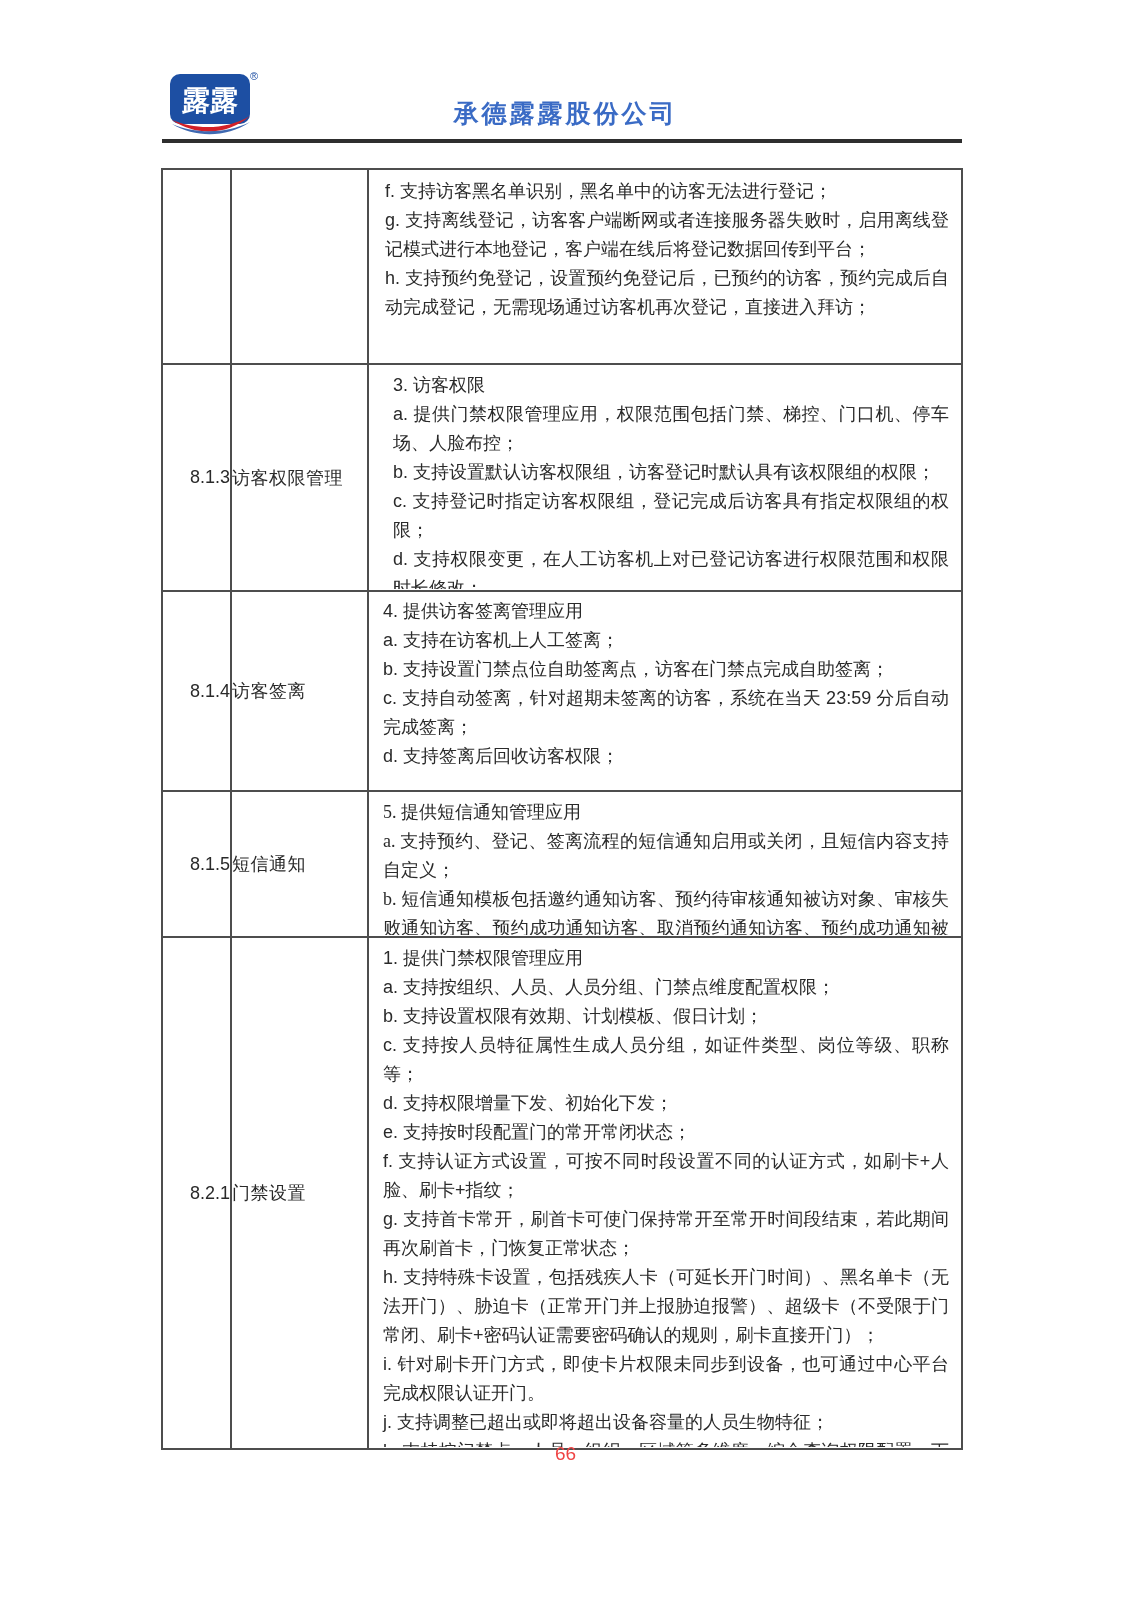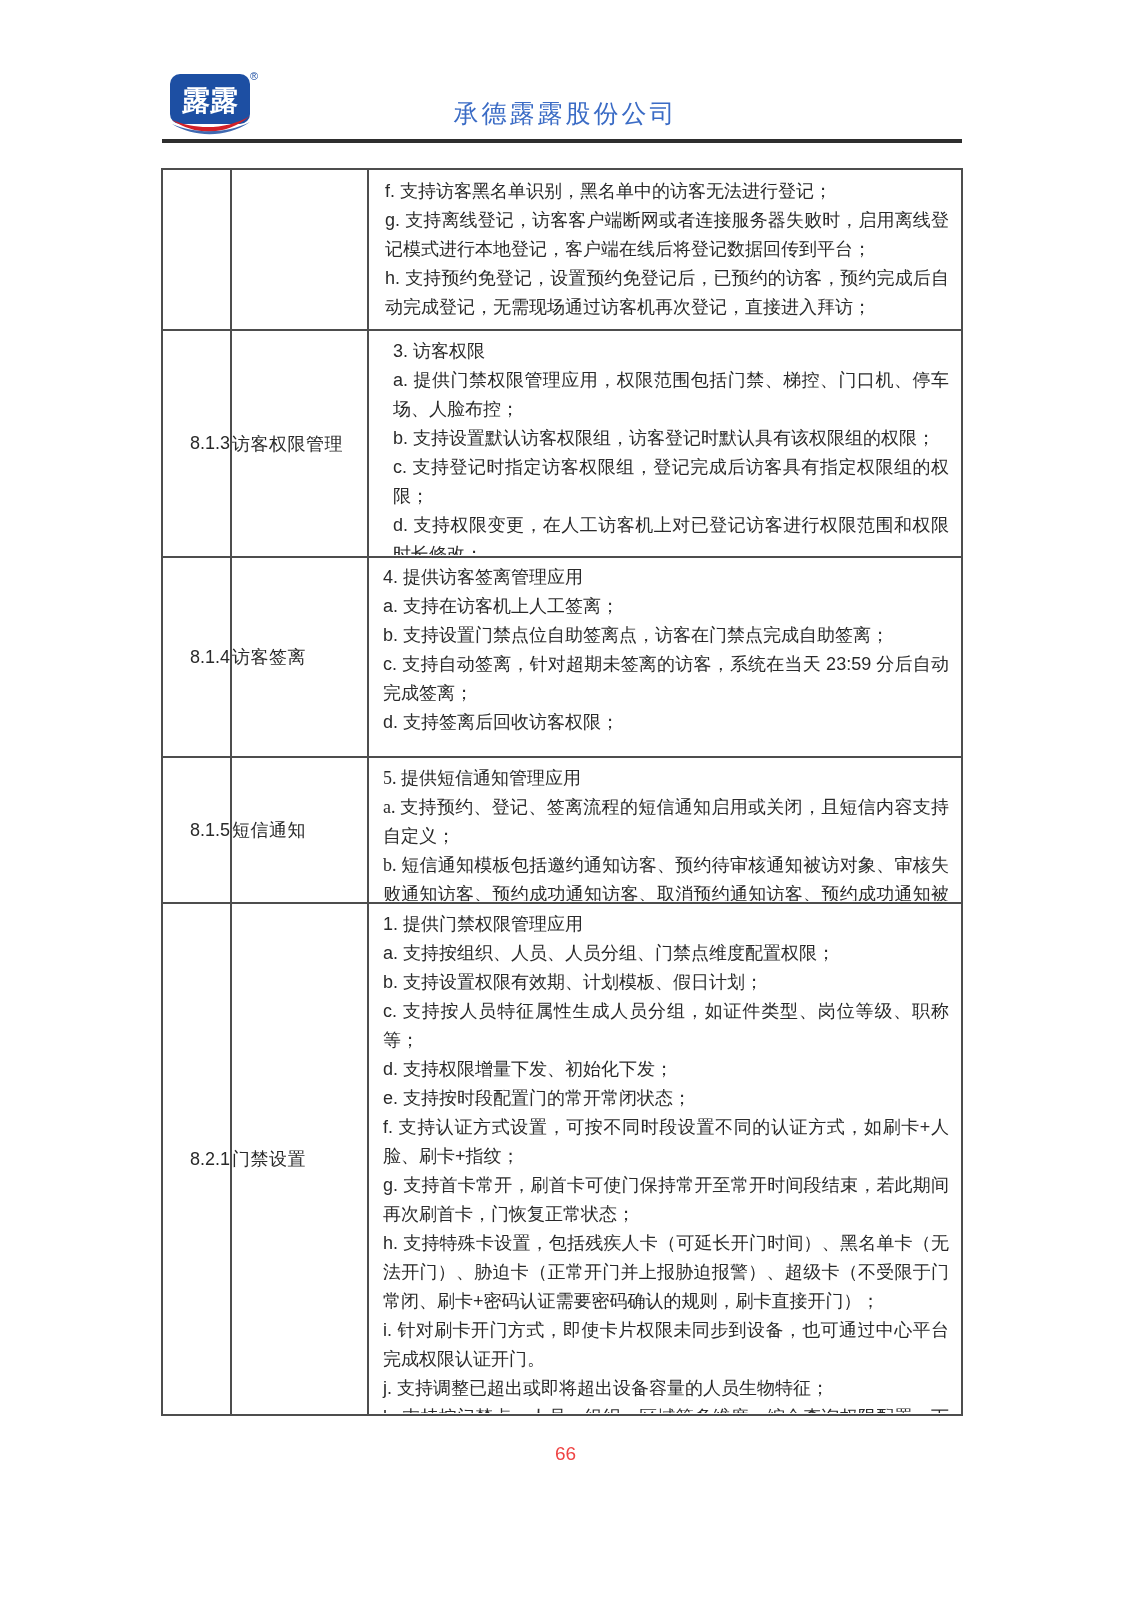--- a/index.html
+++ b/index.html
@@ -19,21 +19,21 @@
 
   
   .page-header { position: absolute; left: 0; top: 0; width: 100%; height: 145px; }
   .logo { position: absolute; left: 168px; top: 68px; width: 92px; height: 72px; }
   .company-name {
     position: absolute;
     left: 0; right: 0;
     top: 97px;
     text-align: center;
     font-size: 25px;
-    font-weight: normal;
+    font-weight: bold;
     letter-spacing: 3px;
     color: #3a6bc5;
   }
   .header-rule {
     position: absolute;
     left: 162px;
     top: 139px;
     width: 800px;
     height: 4px;
     background: #2e2e2e;
@@ -63,21 +63,21 @@
   td.c-body .clip {
     overflow: hidden;
     padding: 5px 12px 0 14px;
   }
   td.c-body p {
     line-height: 29px;
     font-size: 18px;
     text-align: justify;
     text-justify: inter-ideograph;
   }
-  tr.r0 { height: 155px; }  tr.r0 .clip { height: 159px; padding-top: 7px; padding-left: 16px; }
+  tr.r0 { height: 155px; }  tr.r0 .clip { height: 193px; padding-top: 7px; padding-left: 16px; }
   tr.r1 { height: 227px; }  tr.r1 .clip { height: 223px; padding-left: 24px; }
   tr.r2 { height: 173px; }  tr.r2 .clip { height: 198px; }
   tr.r3 { height: 146px; }  tr.r3 .clip { height: 142px; font-family: Liberation Serif, serif; }
   tr.r4 { height: 36px;  }
   tr.r5 { height: 512px; }  tr.r5 .clip { height: 508px; }
 
   
   .page-number {
     position: absolute;
     left: 0; right: 0;

